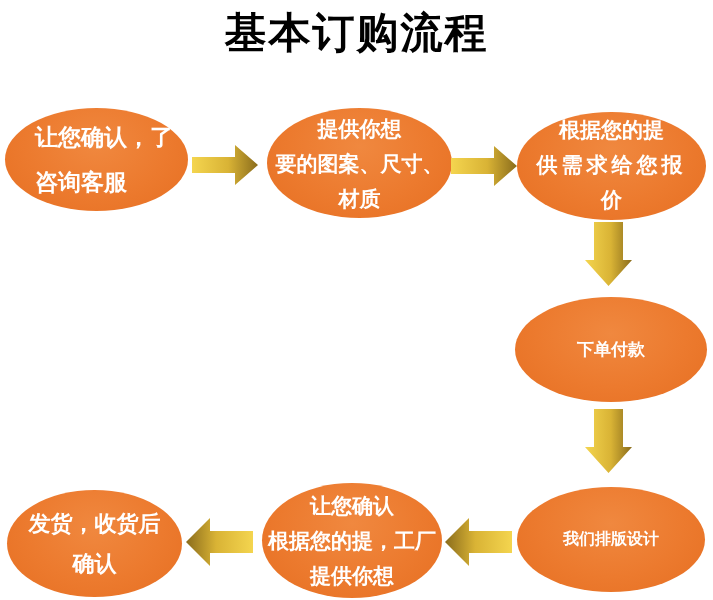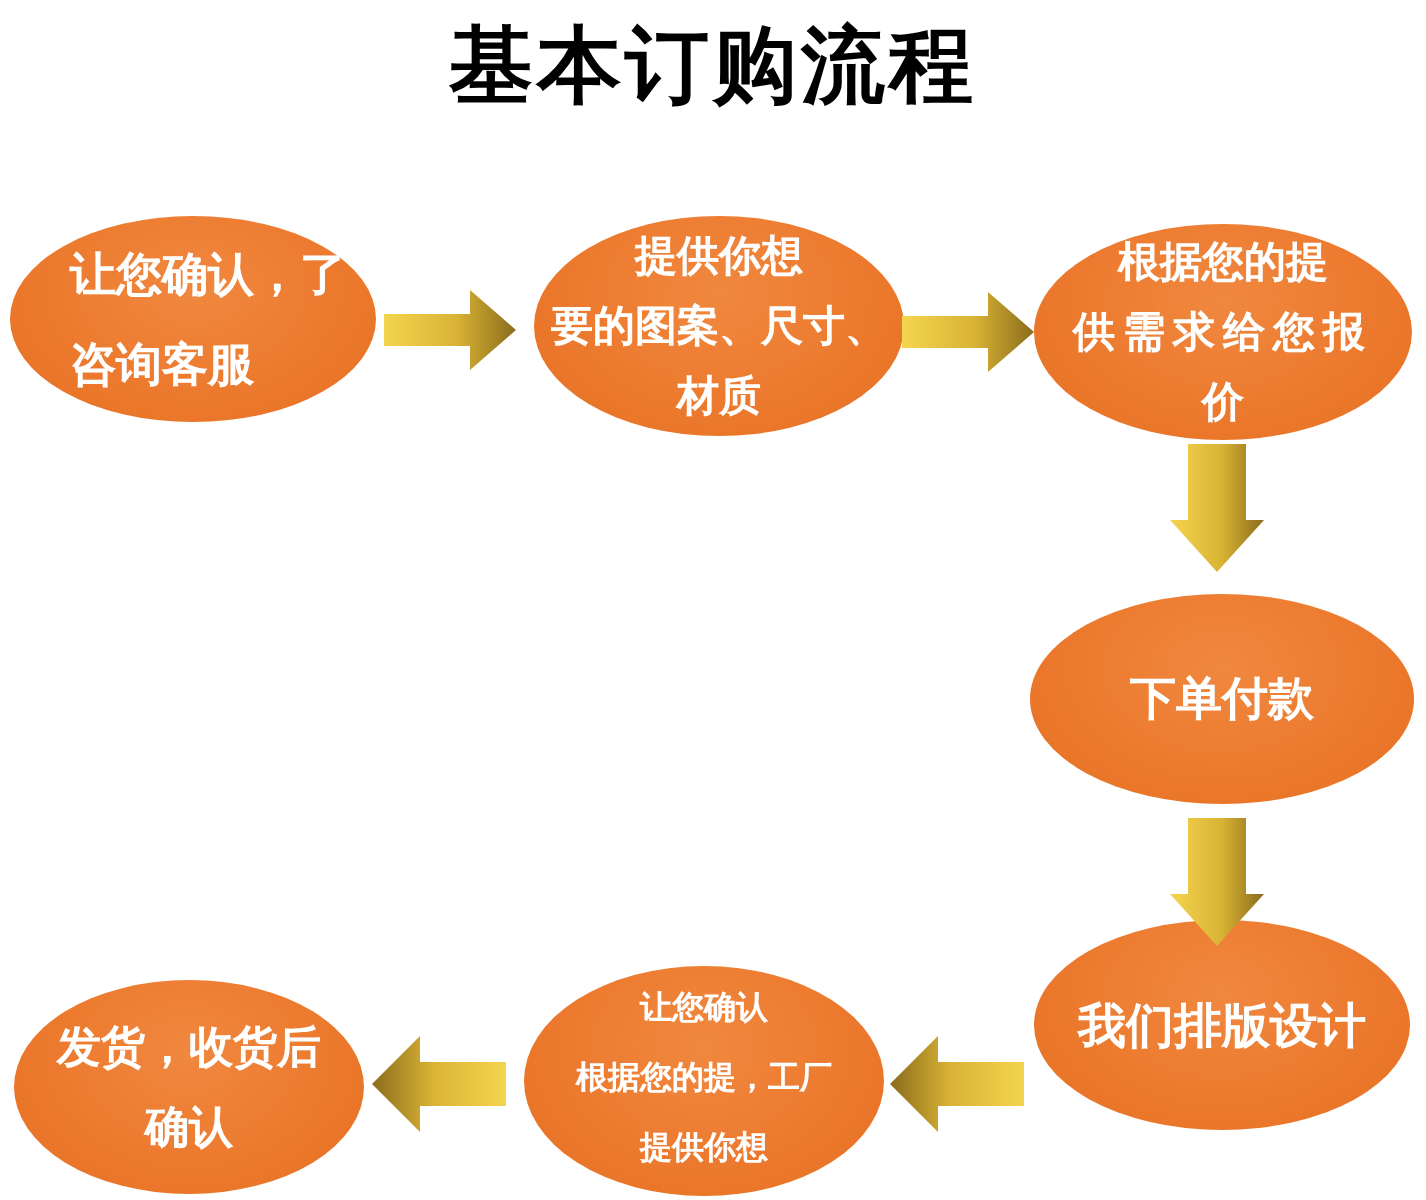--- a/index.html
+++ b/index.html
@@ -17,25 +17,25 @@
     background:radial-gradient(ellipse at 50% 35%, #F0883F 0%, #EC7A2E 55%, #E66F22 100%);
     display:flex;flex-direction:column;justify-content:center;align-items:center;
     color:#ffffff;font-weight:bold;text-align:center;
   }
   .node .nl{white-space:nowrap;}
   .n1{left:5px;top:108px;width:183px;height:103px;font-size:23px;align-items:flex-start;padding-left:30px;width:153px;}
   .n1 .nl{line-height:45px;}
   .n2{left:267px;top:108px;width:185px;height:110px;font-size:21px;}
   .n2 .nl{line-height:35px;}
   .n3{left:517px;top:112px;width:189px;height:108px;font-size:21px;}
-  .n3 .nl{line-height:35px;}
+  .n3 .nl{line-height:35px;font-family:Liberation Mono, monospace;}
   .n3 .nl:nth-child(2){letter-spacing:4px;}
-  .n4{left:515px;top:297px;width:192px;height:105px;font-size:23px;}
-  .n5{left:517px;top:460px;width:188px;height:105px;font-size:24px;}
-  .n6{left:262px;top:483px;width:180px;height:115px;font-size:16px;font-family:Liberation Mono, monospace;}
+  .n4{left:515px;top:297px;width:192px;height:105px;font-size:17px;}
+  .n5{left:517px;top:487px;width:188px;height:105px;font-size:16px;}
+  .n6{left:262px;top:483px;width:180px;height:115px;font-size:21px;}
   .n6 .nl{line-height:35px;}
   .n7{left:7px;top:490px;width:175px;height:107px;font-size:22px;text-align:center;}
   .n7 .nl{line-height:40px;}
   .arrow{position:absolute;display:block;}
   .defs{position:absolute;width:0;height:0;}
 </style>
 </head>
 <body>
 
 <div class="canvas">

